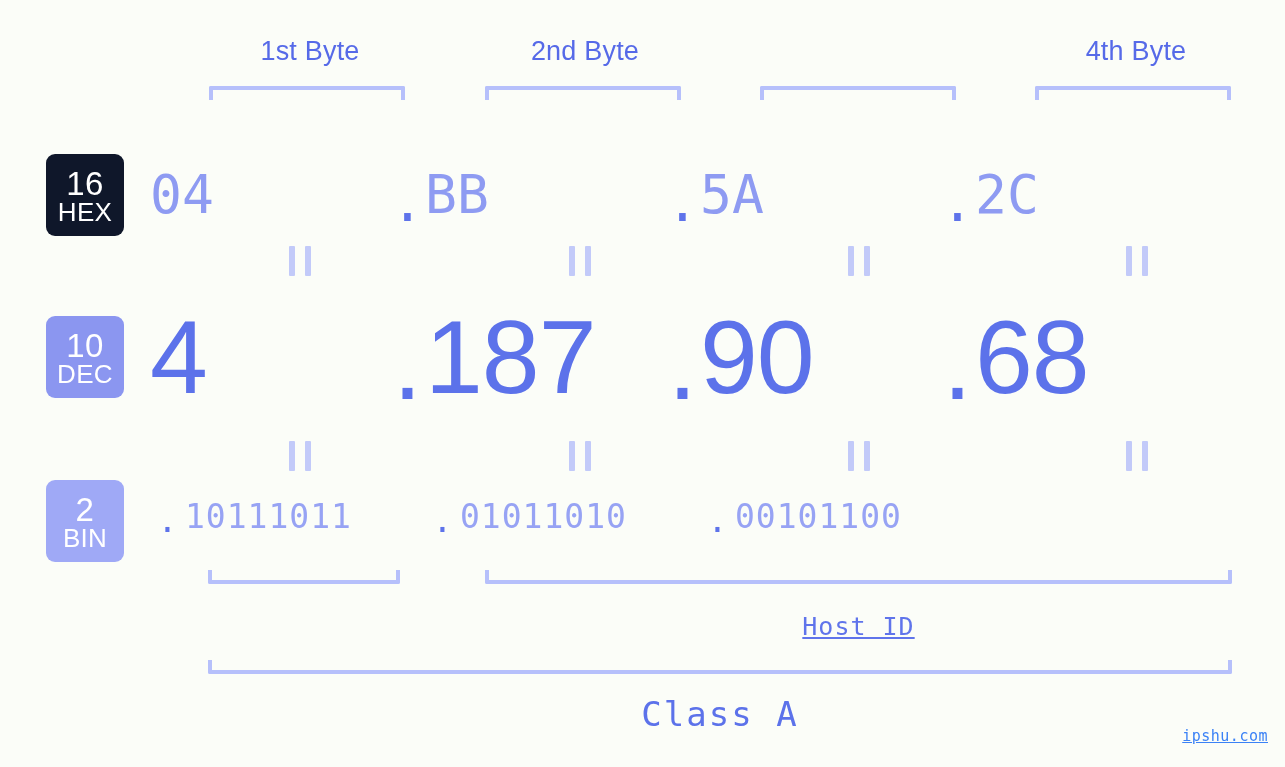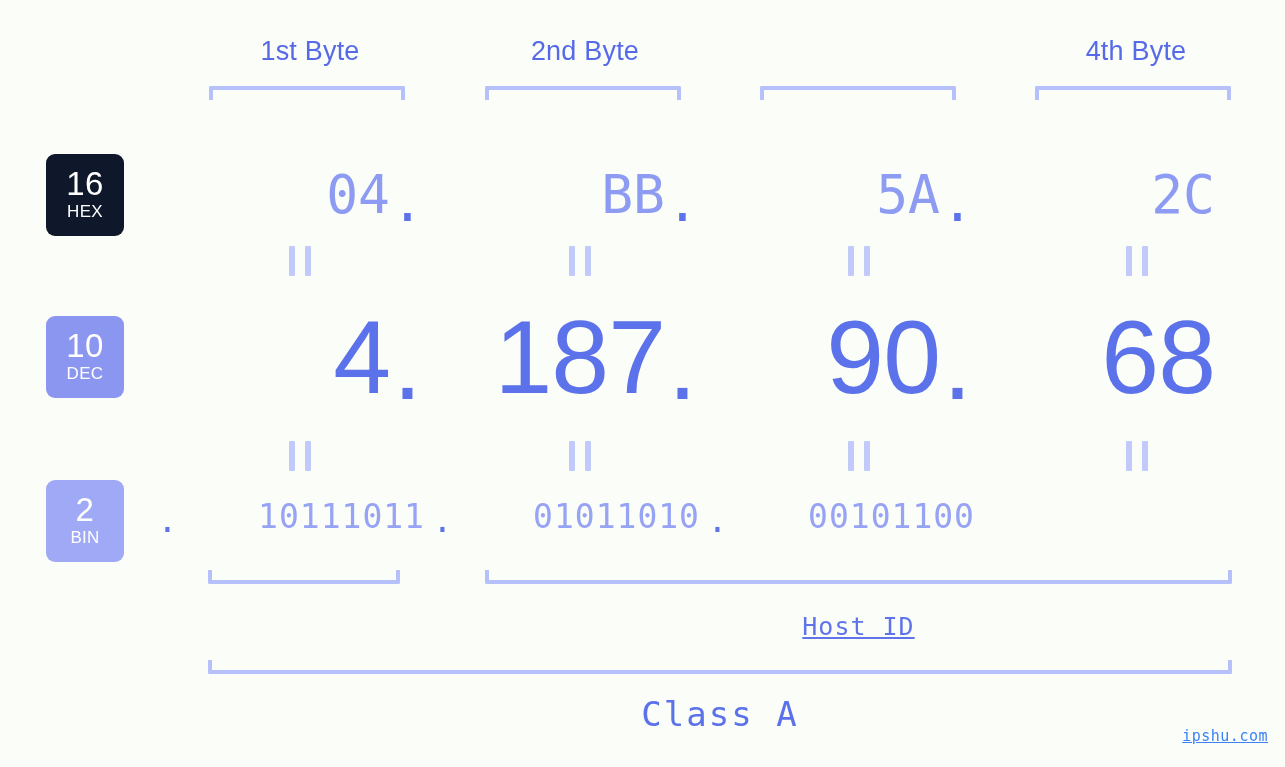--- a/index.html
+++ b/index.html
@@ -64,40 +64,40 @@
     justify-content: center;
     color: #ffffff;
   }
   .badge .num {
     font-size: 33px;
     line-height: 33px;
     font-weight: 400;
     letter-spacing: 0.5px;
   }
   .badge .radix {
-    font-size: 17px;
+    font-size: 26px;
     line-height: 24px;
     font-weight: 400;
     letter-spacing: 0.3px;
   }
   .badge-hex { top: 154px; background: #0f172a; }
   .badge-dec { top: 316px; background: #8b96f0; }
   .badge-bin { top: 480px; background: #9fa9f6; }
 
   
   .row {
     position: absolute;
     left: 150px;
     width: 1120px;
     display: flex;
     align-items: center;
   }
   .cell {
     flex: 0 0 240px;
-    text-align: right;
+    text-align: left;
     white-space: nowrap;
   }
   .sep {
     flex: 0 0 35px;
     text-align: center;
     white-space: nowrap;
   }
 
   
   .row-hex { top: 150px; height: 90px; }

